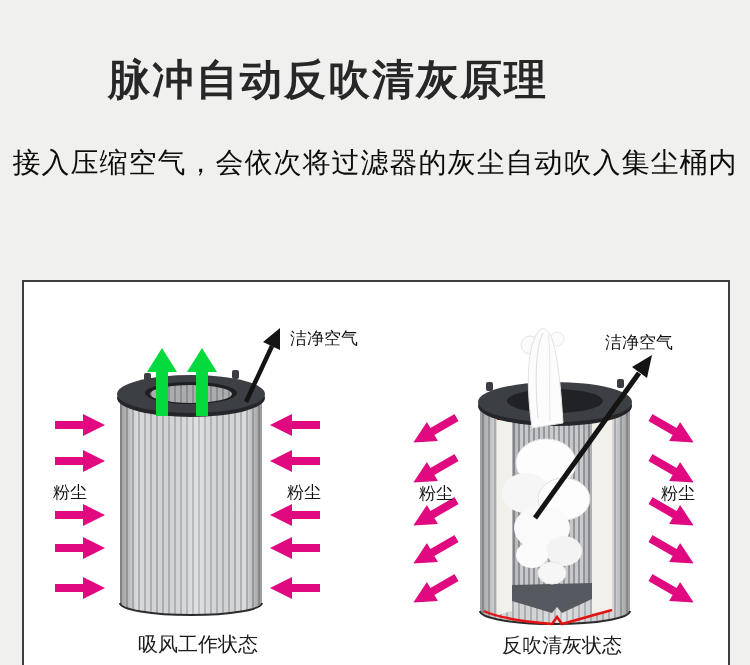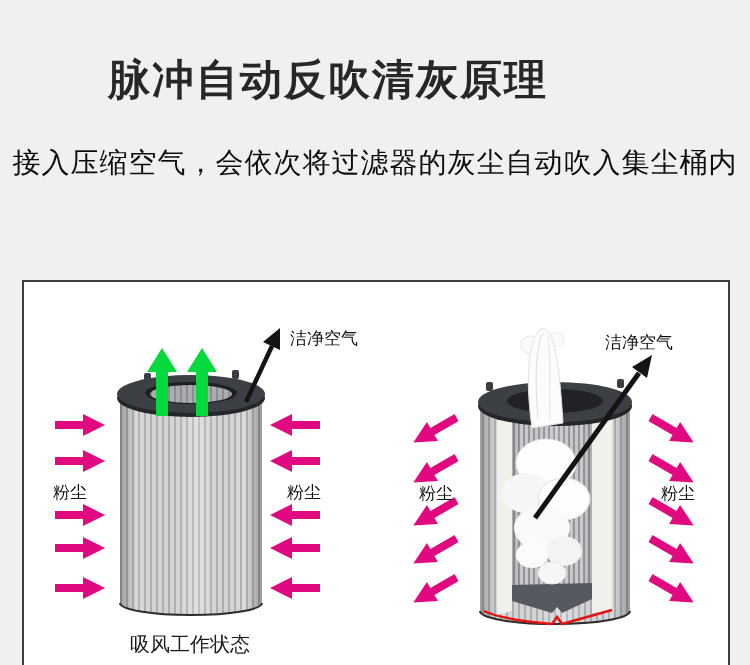--- a/index.html
+++ b/index.html
@@ -183,15 +183,16 @@
     <svg class="dust-arrow r30" style="left:623px;top:297px;" viewBox="0 0 50 22">
         <polygon points="0,7 28,7 28,0 50,11 28,22 28,15 0,15" fill="#e00980"></polygon>
       </svg>
 
     <span class="lbl" style="left:266px;top:45px;">洁净空气</span>
     <span class="lbl" style="left:29px;top:199px;">粉尘</span>
     <span class="lbl" style="left:263px;top:199px;">粉尘</span>
     <span class="lbl" style="left:581px;top:49px;">洁净空气</span>
     <span class="lbl" style="left:395px;top:200px;">粉尘</span>
     <span class="lbl" style="left:637px;top:200px;">粉尘</span>
-    <div class="caption" style="left:66px;top:349px;">吸风工作状态</div>
+    <div class="caption" style="left:74px;top:349px;">吸风工作状态</div>
+    <div class="caption" style="left:438px;top:350px;">反吹清灰状态</div>
   </div>
 </div>
 
 </body></html>

